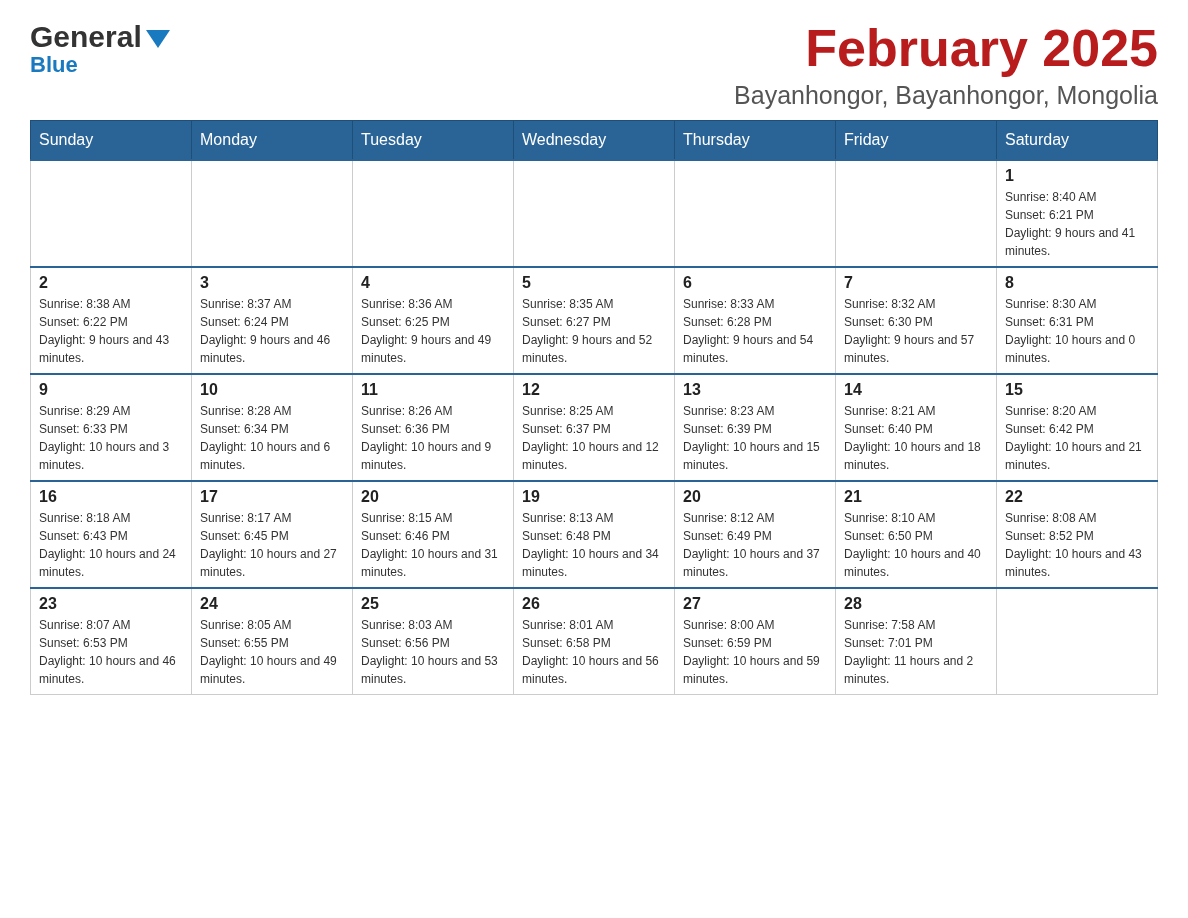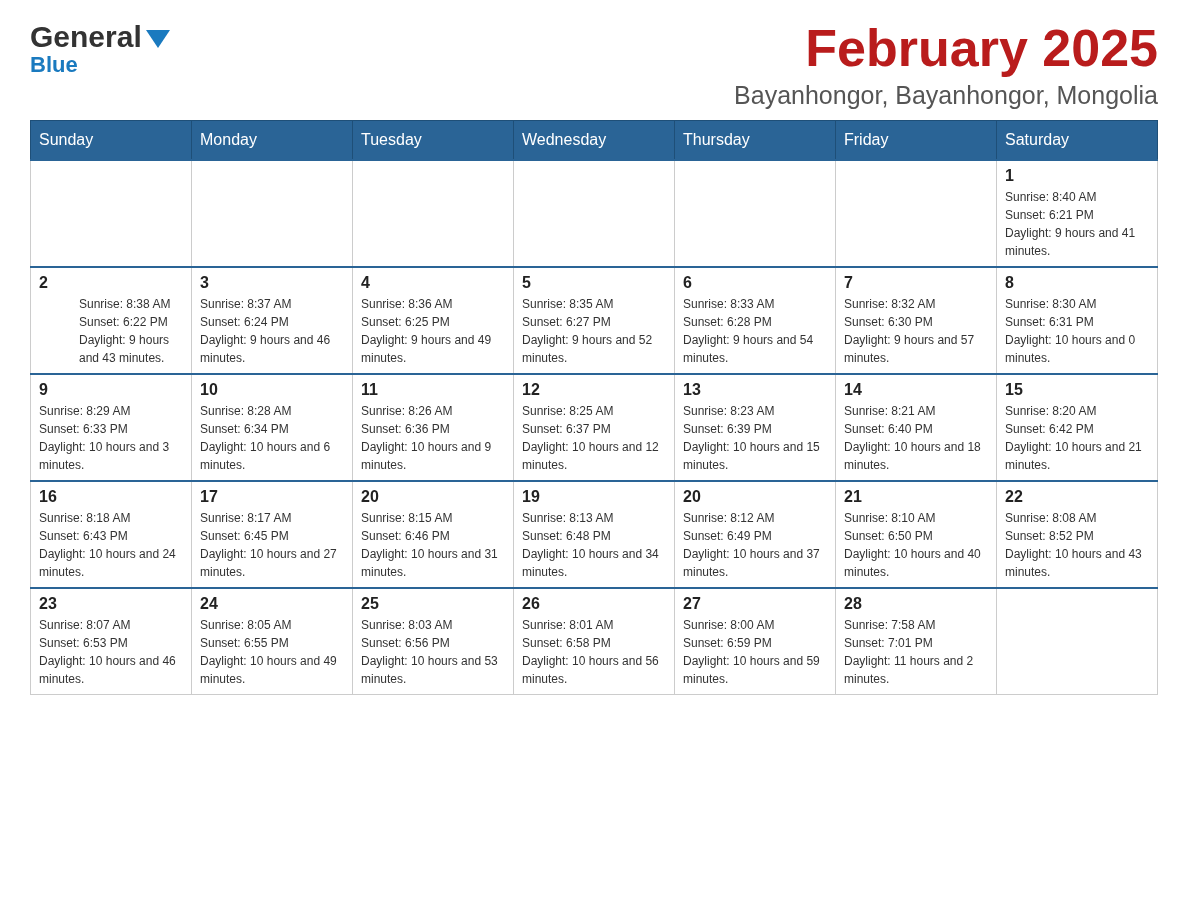--- a/index.html
+++ b/index.html
@@ -142,21 +142,21 @@
         <td>
           <span class="day-number">1</span>
           <div class="day-info" style="white-space: pre-line;">Sunrise: 8:40 AM
 Sunset: 6:21 PM
 Daylight: 9 hours and 41 minutes.</div>
         </td>
       </tr>
       <tr>
         <td>
           <span class="day-number">2</span>
-          <div class="day-info" style="white-space: pre-line; margin-left: 40px;">Sunrise: 8:38 AM
+          <div class="day-info" style="white-space: pre-line;">Sunrise: 8:38 AM
 Sunset: 6:22 PM
 Daylight: 9 hours and 43 minutes.</div>
         </td>
         <td>
           <span class="day-number">3</span>
           <div class="day-info" style="white-space: pre-line;">Sunrise: 8:37 AM
 Sunset: 6:24 PM
 Daylight: 9 hours and 46 minutes.</div>
         </td>
         <td>

